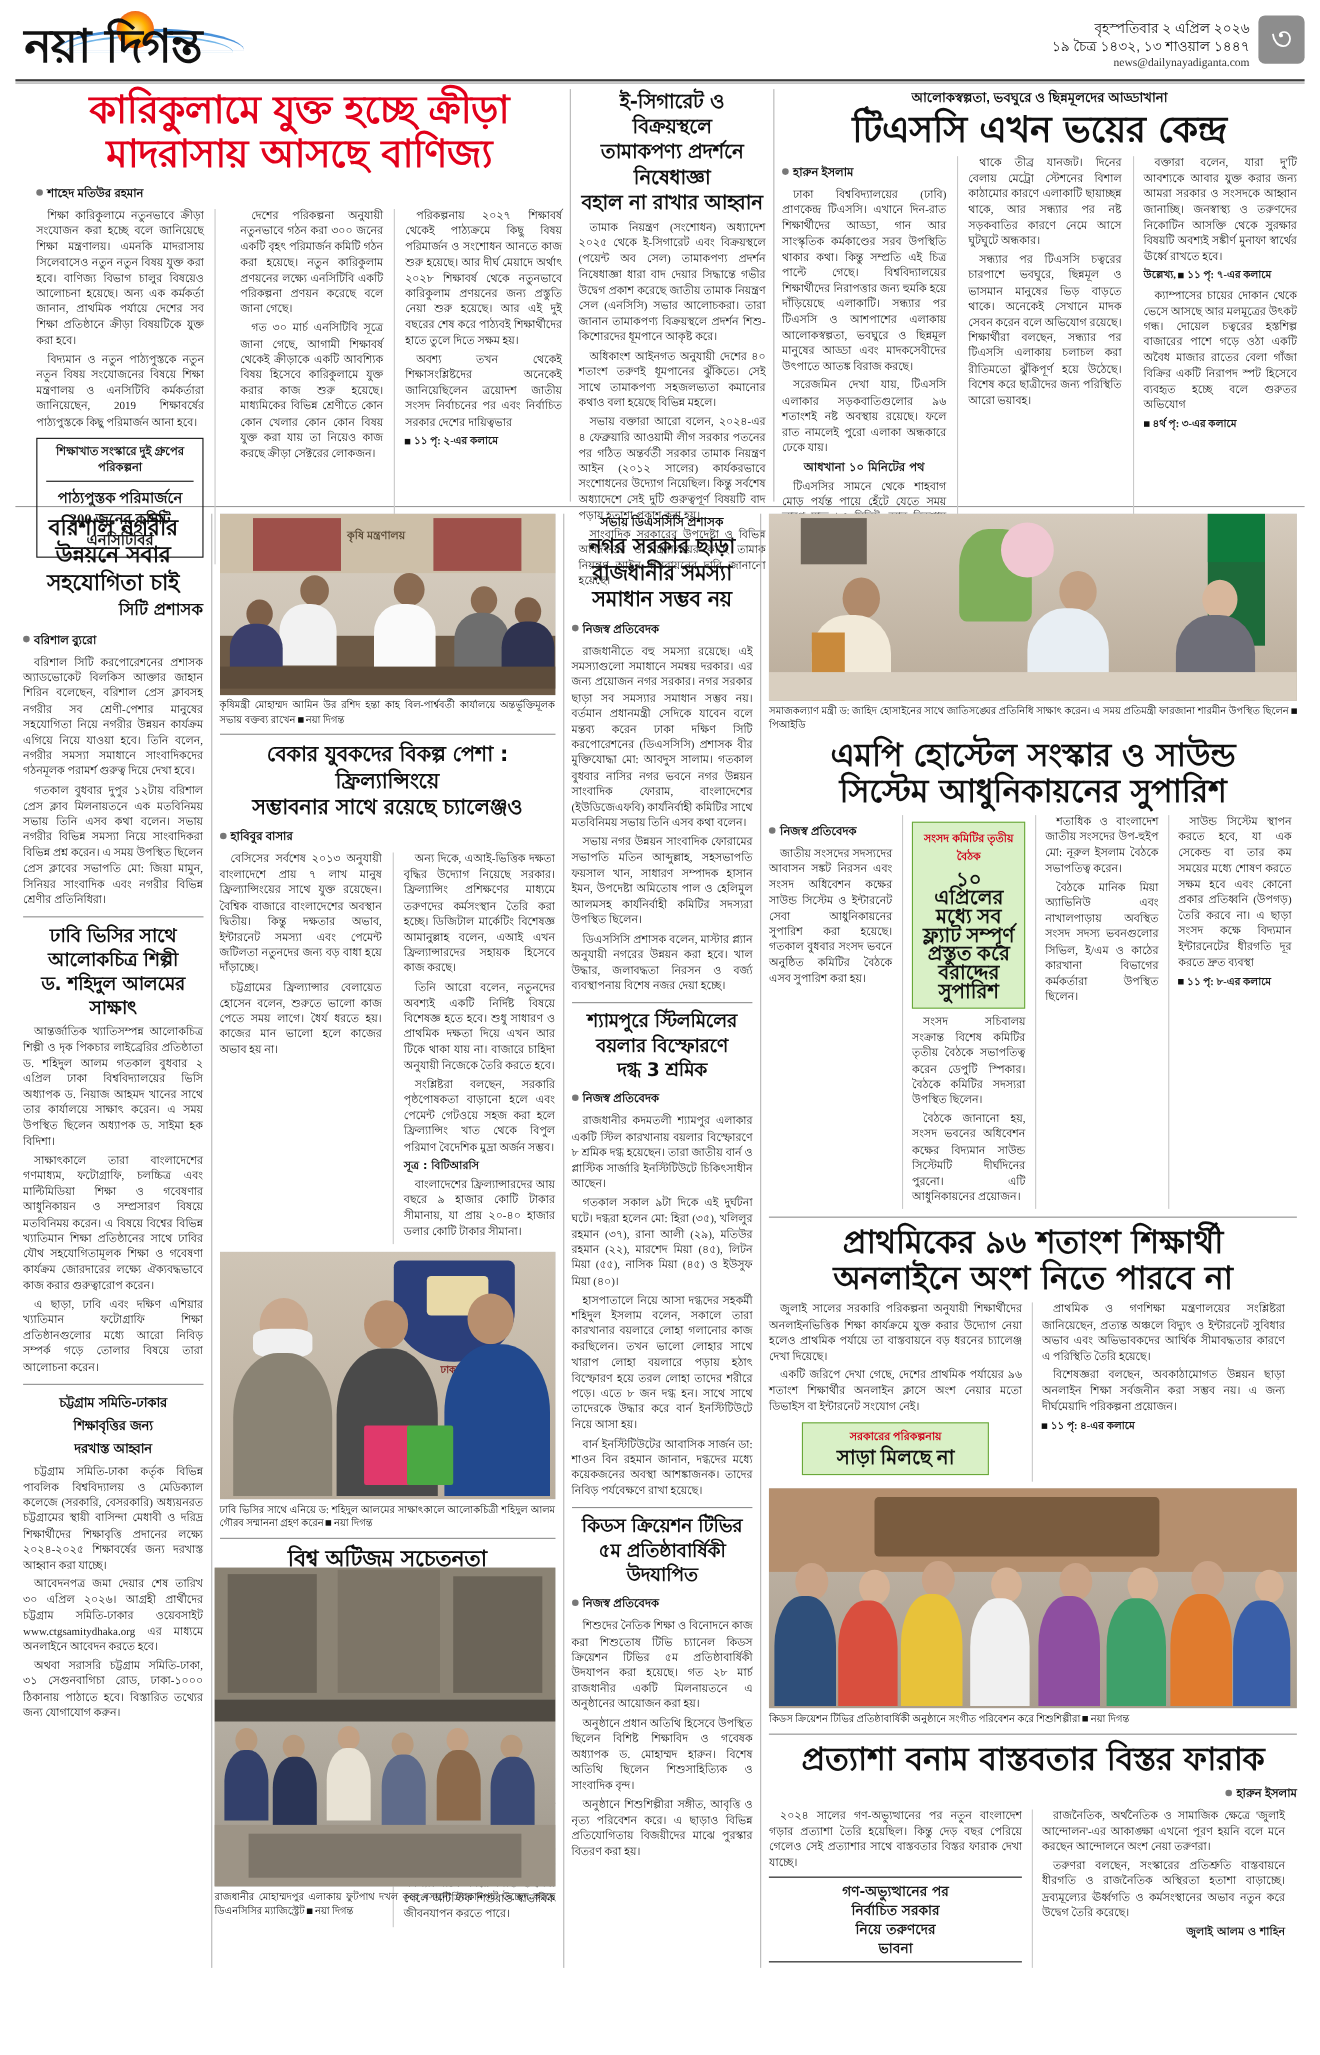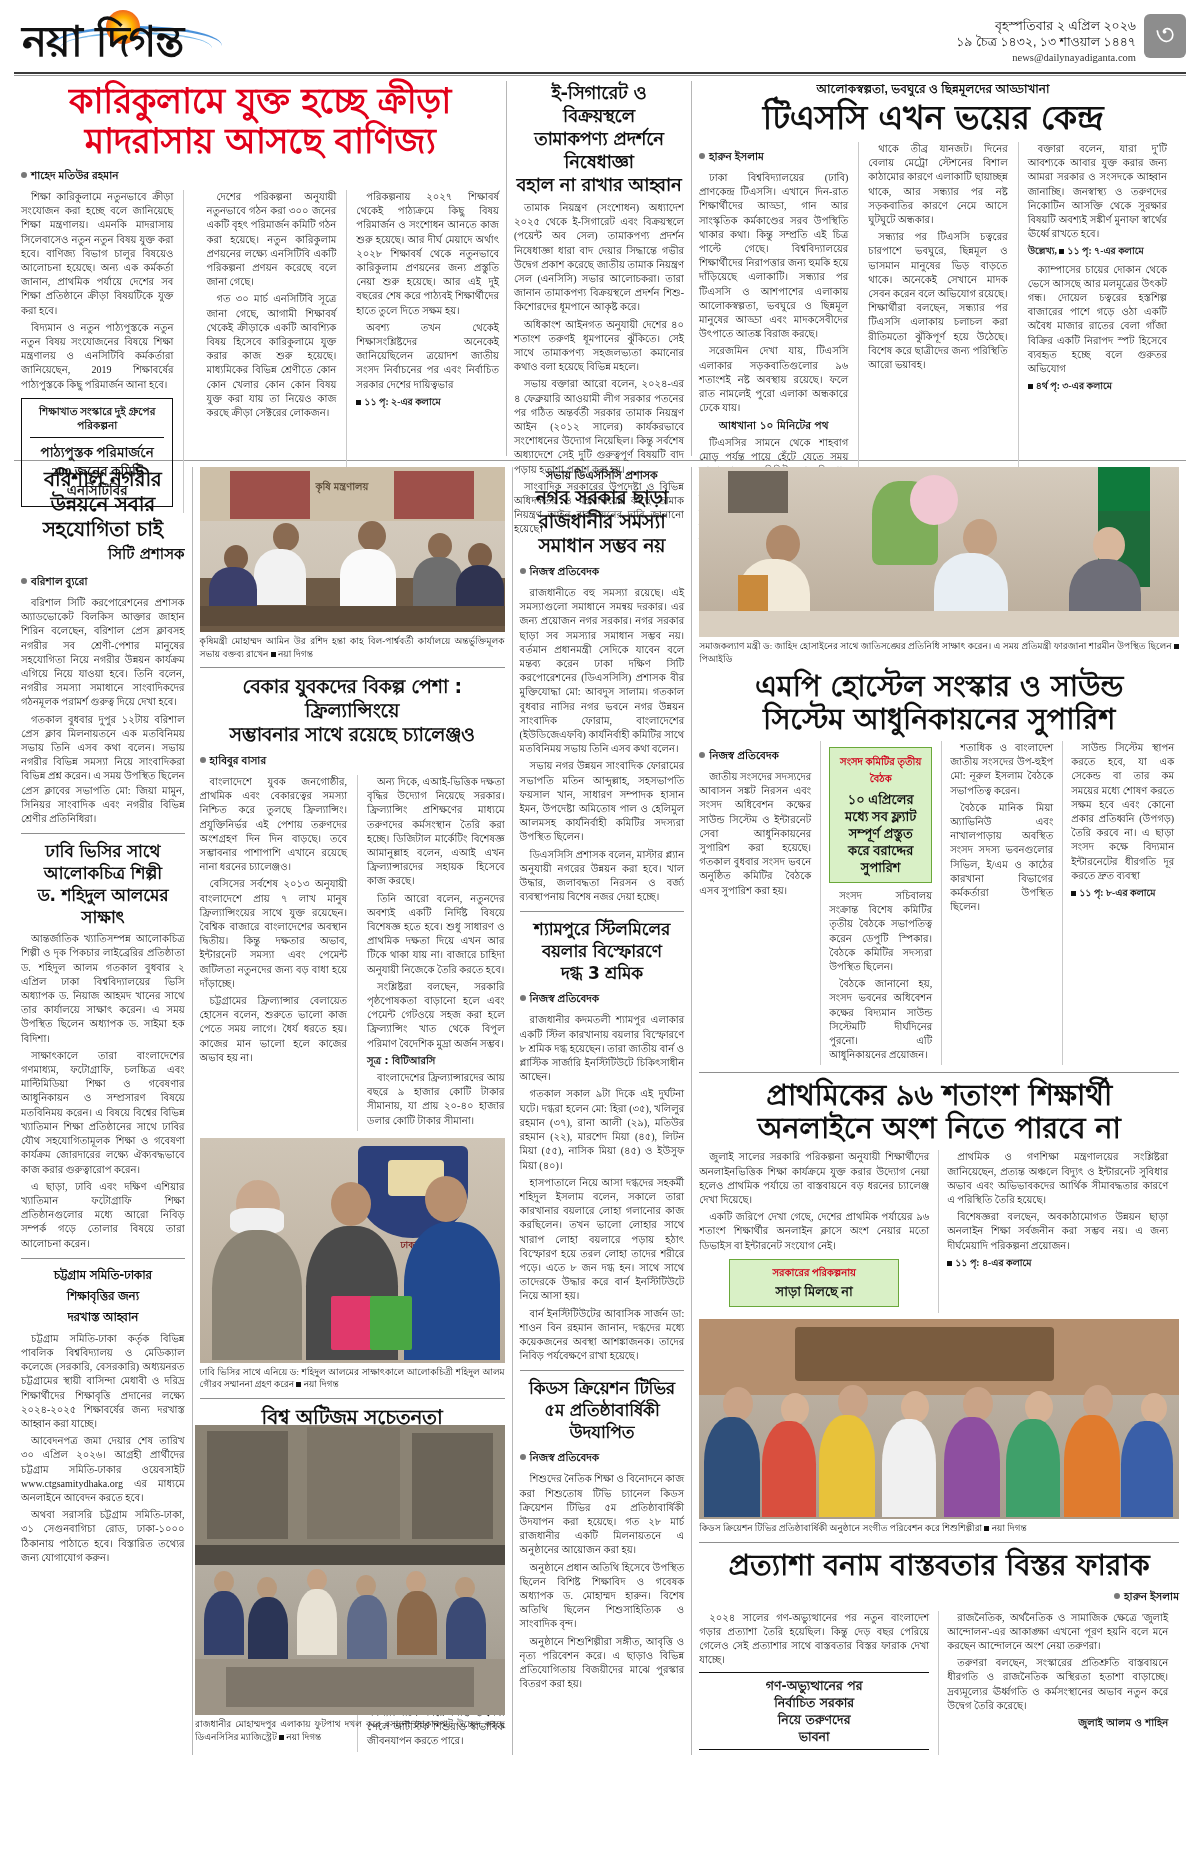--- a/index.html
+++ b/index.html
@@ -73,21 +73,21 @@
   .sidebox {
     border: 1.5px solid #111; padding: 6px 8px; text-align: center; margin: 6px 0;
   }
   .sidebox .sb-top { font-size: 10.5px; font-weight: bold; border-bottom: 1px solid #111; padding-bottom: 4px; margin-bottom: 5px; }
   .sidebox .sb-main { font-size: 13.5px; line-height: 19px; font-weight: bold; }
 
   .greenbox {
     background: #d9f0c6; border: 1px solid #6aa83a; padding: 6px 7px; text-align: center; margin: 6px 0;
   }
   .greenbox .gb-top { color: #d0021b; font-size: 10px; font-weight: bold; margin-bottom: 3px; }
-  .greenbox .gb-main { font-size: 13px; line-height: 17px; font-weight: bold; color: #111; }
+  .greenbox .gb-main { font-size: 18px; line-height: 17px; font-weight: bold; color: #111; }
 
   .photo { width: 100%; background: #cfcfcf; position: relative; overflow: hidden; }
   .caption { font-size: 9px; line-height: 12.5px; margin-top: 3px; text-align: justify; font-family: "Liberation Serif", serif; }
 
   .jump { font-size: 9.5px; font-weight: bold; }
   .jump .sq { display: inline-block; width: 5px; height: 5px; background: #111; margin-right: 3px; }
 
   .hr-sec { border-top: 1px solid #8e8e8e; margin: 7px 0 6px 0; }
 
   
@@ -114,21 +114,21 @@
         <div class="mail">news@dailynayadiganta.com</div>
       </div>
       <div class="pagenum-box">৩</div>
     </div>
   </div>
   <div class="rule-thick"></div>
   <div class="rule-thin"></div>
 
   <div class="top-zone" style="height:375px;">
 
-    <div class="col" style="width:492px;">
+    <div class="col" style="width:492px;margin-left:12px;">
       <h1 class="lead">কারিকুলামে যুক্ত হচ্ছে ক্রীড়া</h1>
       <h1 class="lead">মাদরাসায় আসছে বাণিজ্য</h1>
       <div class="byline"><span class="dot"></span><span>শাহেদ মতিউর রহমান</span></div>
       <div style="display:flex; gap:10px;">
         <div style="width:156px;" class="body-text">
           <p>শিক্ষা কারিকুলামে নতুনভাবে ক্রীড়া সংযোজন করা হচ্ছে বলে জানিয়েছে শিক্ষা মন্ত্রণালয়। এমনকি মাদরাসায় সিলেবাসেও নতুন নতুন বিষয় যুক্ত করা হবে। বাণিজ্য বিভাগ চালুর বিষয়েও আলোচনা হয়েছে। অন্য এক কর্মকর্তা জানান, প্রাথমিক পর্যায়ে দেশের সব শিক্ষা প্রতিষ্ঠানে ক্রীড়া বিষয়টিকে যুক্ত করা হবে।</p>
           <p>বিদ্যমান ও নতুন পাঠ্যপুস্তকে নতুন নতুন বিষয় সংযোজনের বিষয়ে শিক্ষা মন্ত্রণালয় ও এনসিটিবি কর্মকর্তারা জানিয়েছেন, 2019 শিক্ষাবর্ষের পাঠ্যপুস্তকে কিছু পরিমার্জন আনা হবে।</p>
           <div class="sidebox">
             <div class="sb-top">শিক্ষাখাত সংস্কারে দুই গ্রুপের পরিকল্পনা</div>
             <div class="sb-main">পাঠ্যপুস্তক পরিমার্জনে 200 জনের কমিটি এনসিটিবির</div>
@@ -248,21 +248,20 @@
       <div class="caption">
         <span>কৃষিমন্ত্রী মোহাম্মদ আমিন উর রশিদ হন্তা কাহ বিল-পার্শ্ববর্তী কার্যালয়ে অন্তর্ভুক্তিমূলক সভায় বক্তব্য রাখেন</span> <span class="sq" style="display:inline-block;width:5px;height:5px;background:#111;"></span> <span>নয়া দিগন্ত</span>
       </div>
 
       <div class="hr-sec"></div>
       <h2 class="hd" style="font-size:19px;line-height:24px;white-space:pre-line;">বেকার যুবকদের বিকল্প পেশা : ফ্রিল্যান্সিংয়ে
 সম্ভাবনার সাথে রয়েছে চ্যালেঞ্জও</h2>
       <div class="byline"><span class="dot"></span><span>হাবিবুর বাসার</span></div>
       <div style="display:flex;gap:10px;">
         <div style="width:148px;" class="body-text">
-          <p>বাংলাদেশে যুবক জনগোষ্ঠীর, প্রাথমিক এবং বেকারত্বের সমস্যা নিশ্চিত করে তুলছে ফ্রিল্যান্সিং। প্রযুক্তিনির্ভর এই পেশায় তরুণদের অংশগ্রহণ দিন দিন বাড়ছে। তবে সম্ভাবনার পাশাপাশি এখানে রয়েছে নানা ধরনের চ্যালেঞ্জও।</p>
           <p>বেসিসের সর্বশেষ ২০১৩ অনুযায়ী বাংলাদেশে প্রায় ৭ লাখ মানুষ ফ্রিল্যান্সিংয়ের সাথে যুক্ত রয়েছেন। বৈশ্বিক বাজারে বাংলাদেশের অবস্থান দ্বিতীয়। কিন্তু দক্ষতার অভাব, ইন্টারনেট সমস্যা এবং পেমেন্ট জটিলতা নতুনদের জন্য বড় বাধা হয়ে দাঁড়াচ্ছে।</p>
           <p>চট্টগ্রামের ফ্রিল্যান্সার বেলায়েত হোসেন বলেন, শুরুতে ভালো কাজ পেতে সময় লাগে। ধৈর্য ধরতে হয়। কাজের মান ভালো হলে কাজের অভাব হয় না।</p>
         </div>
         <div style="width:148px;border-left:1px solid #c9c9c9;padding-left:9px;" class="body-text">
           <p>অন্য দিকে, এআই-ভিত্তিক দক্ষতা বৃদ্ধির উদ্যোগ নিয়েছে সরকার। ফ্রিল্যান্সিং প্রশিক্ষণের মাধ্যমে তরুণদের কর্মসংস্থান তৈরি করা হচ্ছে। ডিজিটাল মার্কেটিং বিশেষজ্ঞ আমানুল্লাহ বলেন, এআই এখন ফ্রিল্যান্সারদের সহায়ক হিসেবে কাজ করছে।</p>
           <p>তিনি আরো বলেন, নতুনদের অবশ্যই একটি নির্দিষ্ট বিষয়ে বিশেষজ্ঞ হতে হবে। শুধু সাধারণ ও প্রাথমিক দক্ষতা দিয়ে এখন আর টিকে থাকা যায় না। বাজারে চাহিদা অনুযায়ী নিজেকে তৈরি করতে হবে।</p>
           <p>সংশ্লিষ্টরা বলছেন, সরকারি পৃষ্ঠপোষকতা বাড়ানো হলে এবং পেমেন্ট গেটওয়ে সহজ করা হলে ফ্রিল্যান্সিং খাত থেকে বিপুল পরিমাণ বৈদেশিক মুদ্রা অর্জন সম্ভব।</p>
           <p style="text-indent:0;font-weight:bold;font-family:'DejaVu Sans',sans-serif;">সূত্র : বিটিআরসি</p>
           <p>বাংলাদেশের ফ্রিল্যান্সারদের আয় বছরে ৯ হাজার কোটি টাকার সীমানায়, যা প্রায় ২০-৪০ হাজার ডলার কোটি টাকার সীমানা।</p>
         </div>

